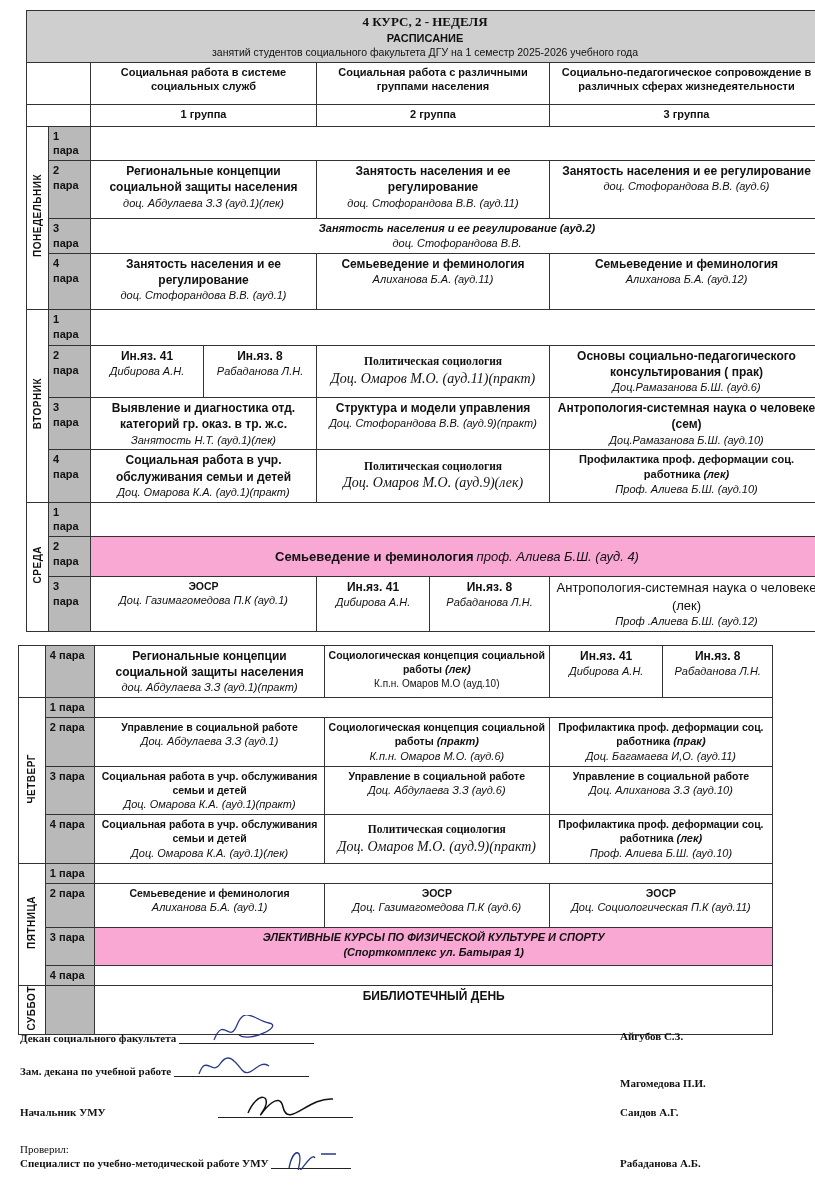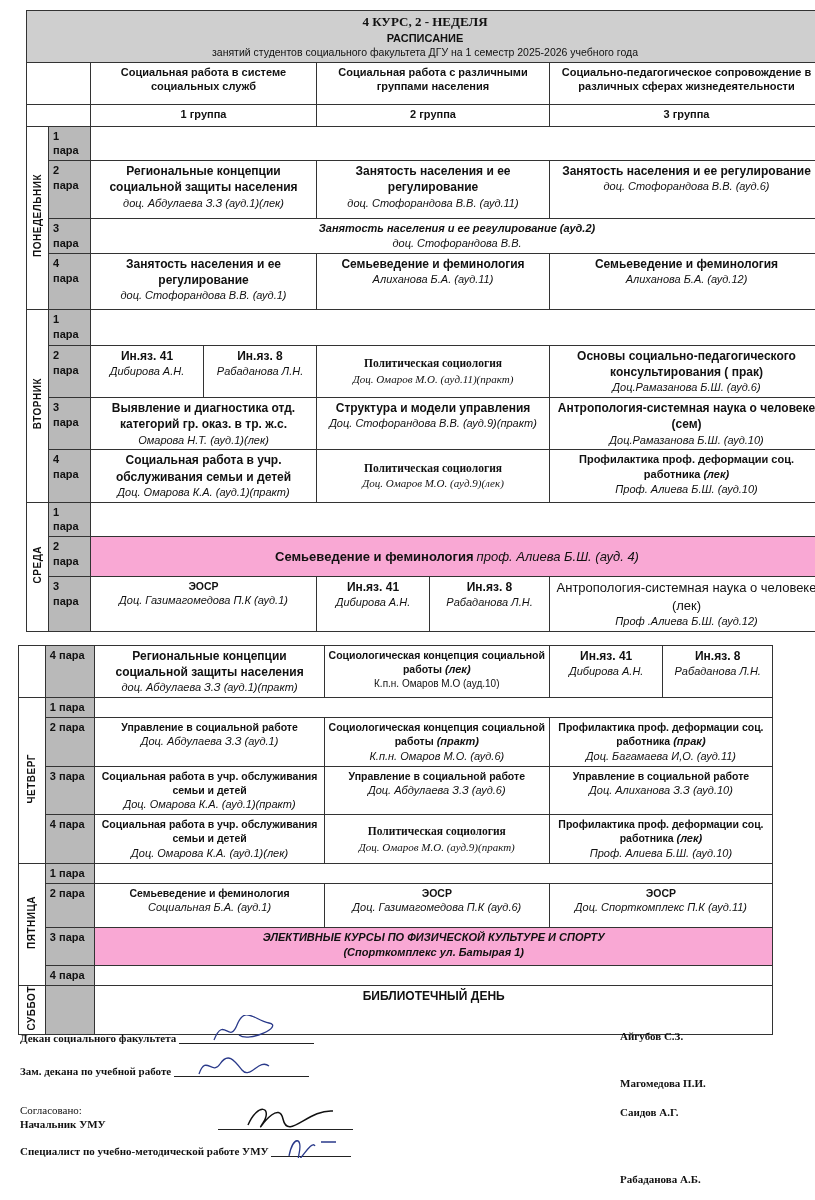--- a/index.html
+++ b/index.html
@@ -19,21 +19,21 @@
   .dir td { font-weight: bold; font-size: 10.5px; height: 42px; }
   .grp td { font-weight: bold; font-size: 10.5px; height: 22px; }
 
   td.day { background: #fff; padding: 0 !important; vertical-align: middle !important; position: relative; }
   .dayname { writing-mode: vertical-rl; transform: rotate(180deg); font-weight: bold; font-size: 10px; letter-spacing: 0.5px; display: inline-block; }
   td.para { background: #b9b9b9; font-weight: bold; font-size: 9.5px; text-align: left !important; padding-left: 4px !important; }
 
   .subj { font-weight: bold; font-size: 12px; }
   .prof { font-style: italic; font-size: 11px; }
   .serif-subj { font-family: "Liberation Serif", serif; font-weight: bold; font-size: 11.5px; }
-  .serif-prof { font-family: "Liberation Serif", serif; font-style: italic; font-size: 11px; }
+  .serif-prof { font-family: "Liberation Serif", serif; font-style: italic; font-size: 14px; }
   .smsubj { font-size: 10.5px; }
   .grayrow { background: #f9a8d4; }
 
   .sig { position: absolute; left: 20px; width: 780px; font-family: "Liberation Serif", serif; font-size: 11px; }
   .sig .lbl { display: block; }
   .sig .role { font-weight: bold; }
   .sig .line { display: inline-block; border-bottom: 1px solid #222; width: 135px; height: 14px; vertical-align: bottom; position: relative; }
   .sig .name { position: absolute; left: 600px; font-weight: bold; }
   .scribble { position: absolute; left: 30px; bottom: -2px; }
 </style>
@@ -136,21 +136,21 @@
           </td>
     <td>
             <div class="subj">Основы социально-педагогического консультирования ( прак)</div>
             <div class="prof">Доц.Рамазанова Б.Ш. (ауд.6)</div>
           </td>
   </tr>
   <tr style="height:52px">
     <td class="para">3 пара</td>
     <td colspan="2">
             <div class="subj">Выявление и диагностика отд. категорий гр. оказ. в тр. ж.с.</div>
-            <div class="prof">Омарова Н.Т. (ауд.1)(лек)</div>
+            <div class="prof">Занятость Н.Т. (ауд.1)(лек)</div>
           </td>
     <td colspan="2">
             <div class="subj">Структура и модели управления</div>
             <div class="prof">Доц. Стофорандова В.В. (ауд.9)(практ)</div>
           </td>
     <td>
             <div class="subj">Антропология-системная наука о человеке (сем)</div>
             <div class="prof">Доц.Рамазанова Б.Ш. (ауд.10)</div>
           </td>
   </tr>
@@ -288,29 +288,29 @@
 
   <tr style="height:16px">
     <td class="day" rowspan="4"><span class="dayname">ПЯТНИЦА</span></td>
     <td class="para">1 пара</td>
     <td colspan="4"></td>
   </tr>
   <tr style="height:44px">
     <td class="para">2 пара</td>
     <td>
             <div class="subj smsubj">Семьеведение и феминология</div>
-            <div class="prof">Социальная Б.А. (ауд.1)</div>
+            <div class="prof">Алиханова Б.А. (ауд.1)</div>
           </td>
     <td>
             <div class="subj smsubj">ЭОСР</div>
             <div class="prof">Доц. Газимагомедова П.К (ауд.6)</div>
           </td>
     <td colspan="2">
             <div class="subj smsubj">ЭОСР</div>
-            <div class="prof">Доц. Спорткомплекс П.К (ауд.11)</div>
+            <div class="prof">Доц. Социологическая П.К (ауд.11)</div>
           </td>
   </tr>
   <tr style="height:38px">
     <td class="para">3 пара</td>
     <td colspan="4" class="grayrow">
             <div class="subj prof" style="font-weight:bold">ЭЛЕКТИВНЫЕ КУРСЫ ПО ФИЗИЧЕСКОЙ КУЛЬТУРЕ И СПОРТУ</div>
             <div class="subj prof" style="font-weight:bold">(Спорткомплекс ул. Батырая 1)</div>
           </td>
   </tr>
   <tr style="height:20px">
@@ -341,30 +341,30 @@
 <div class="sig" style="top:1063px">
   <span class="role">Зам. декана по учебной работе</span>
   <span class="line">
     <svg class="scribble" width="80" height="26" style="left:20px">
         <path d="M5 22 C12 2, 18 24, 26 12 S40 8, 48 18 S65 6, 75 14" stroke="#2a3a8a" stroke-width="1.3" fill="none"></path>
       </svg>
   </span>
   <span class="name" style="top:14px">Магомедова П.И.</span>
 </div>
 <div class="sig" style="top:1104px">
-  <span class="lbl">Согласовано:</span>
   <span class="role">Начальник УМУ</span>
   <span class="line" style="margin-left:110px">
     <svg class="scribble" width="100" height="34" style="left:20px">
         <path d="M10 28 C20 5, 35 10, 25 26 S40 0, 45 22 S70 12, 95 14" stroke="#111" stroke-width="1.5" fill="none"></path>
       </svg>
   </span>
   <span class="name" style="top:2px">Саидов А.Г.</span>
 </div>
 <div class="sig" style="top:1143px">
+  <span class="lbl">Проверил:</span>
   <span class="role">Специалист по учебно-методической работе УМУ</span>
   <span class="line" style="width:80px">
     <svg class="scribble" width="60" height="26" style="left:10px">
         <path d="M8 24 C12 4, 22 4, 18 22 S30 6, 34 14 M40 10 L55 10" stroke="#2a3a8a" stroke-width="1.3" fill="none"></path>
       </svg>
   </span>
-  <span class="name" style="top:30px">Рабаданова А.Б.</span>
+  <span class="name" style="top:14px">Рабаданова А.Б.</span>
 </div>
 
 </body></html>

